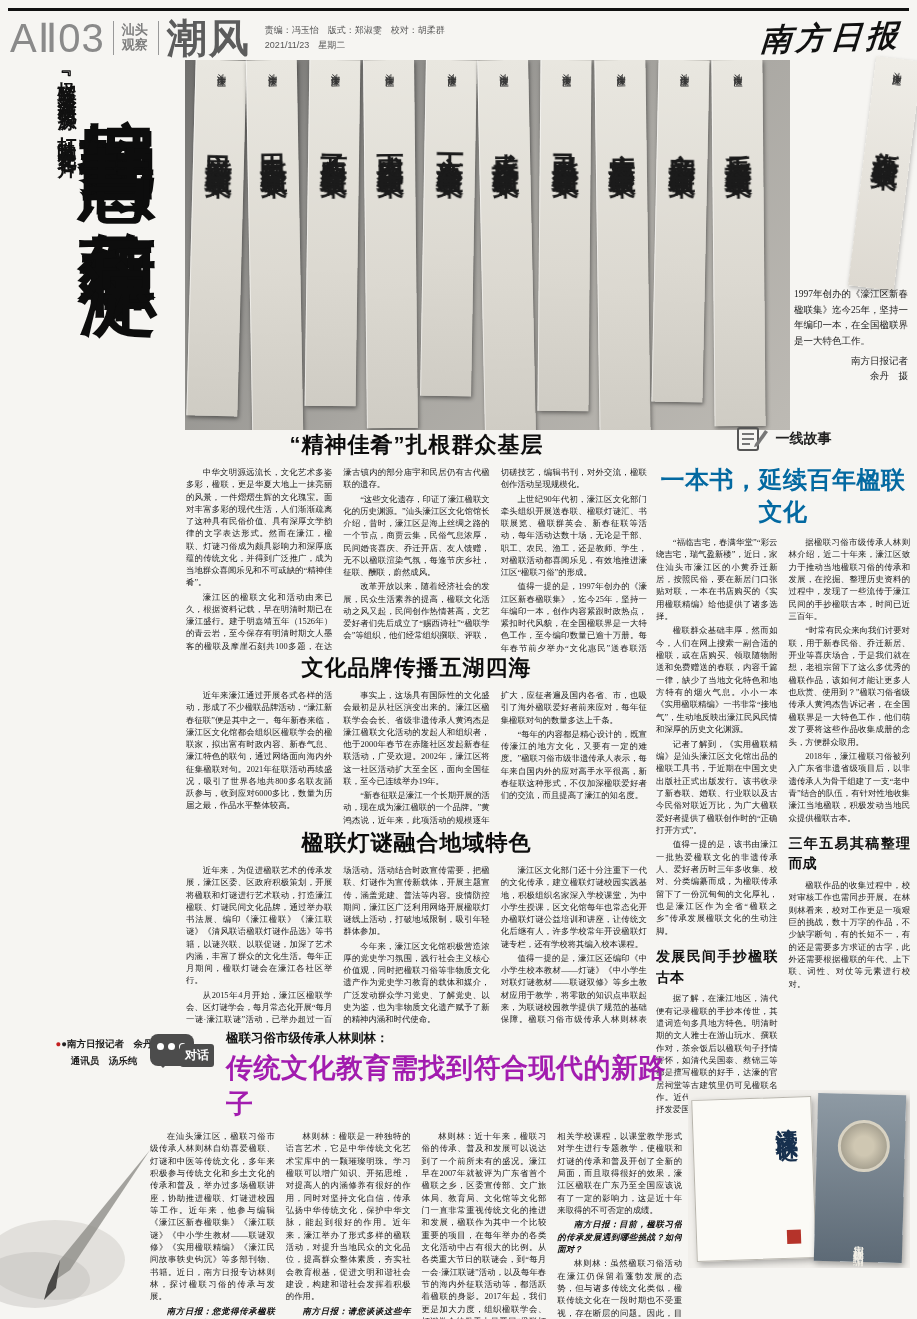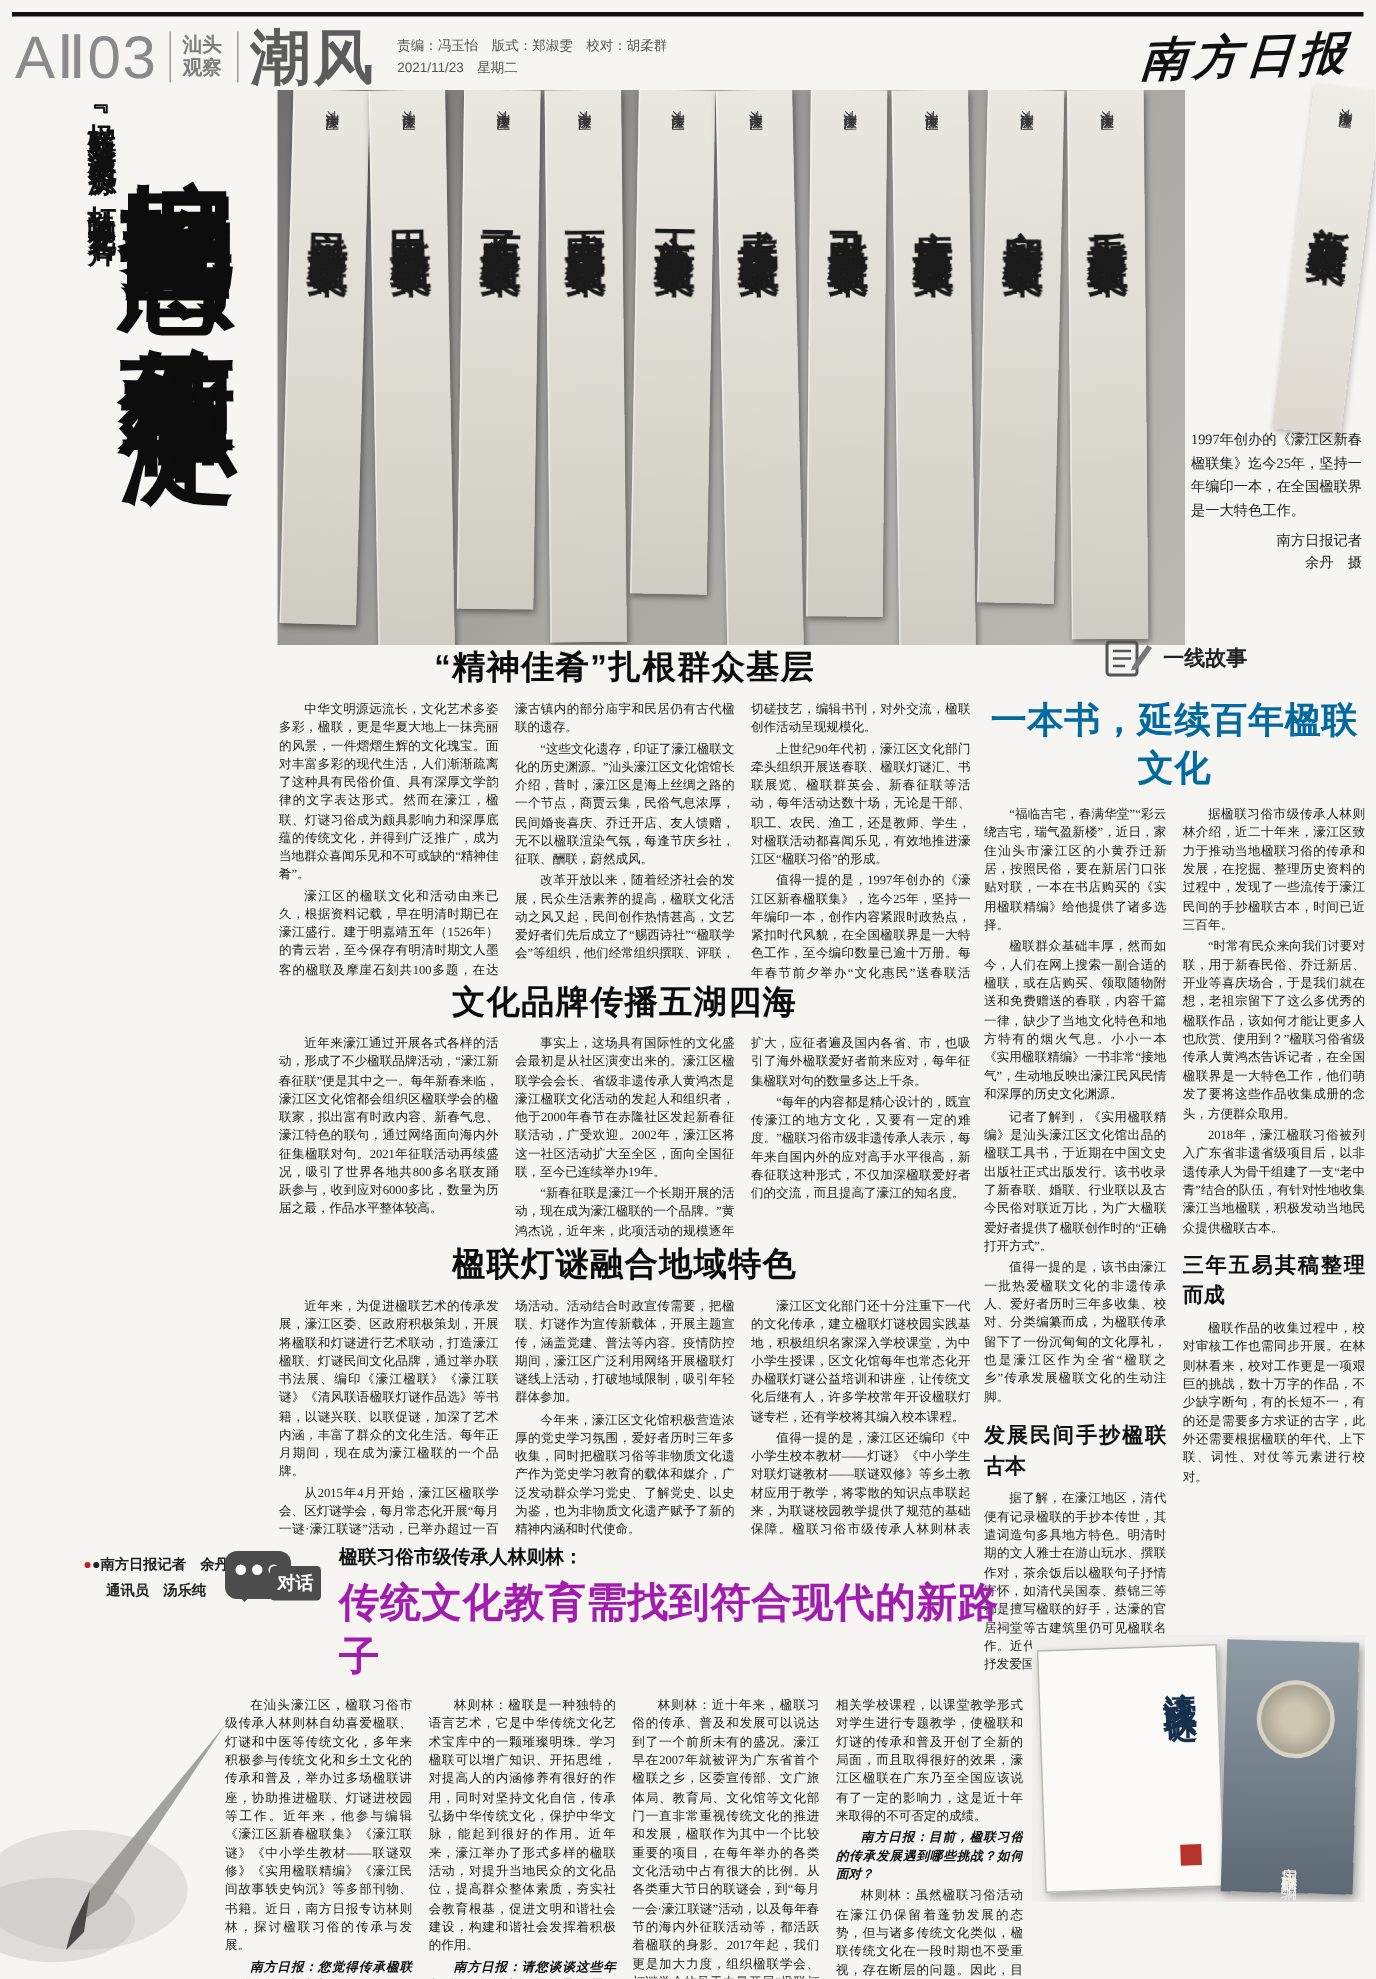--- a/index.html
+++ b/index.html
@@ -193,23 +193,23 @@
   <div class="art-body">
       <p>近年来濠江通过开展各式各样的活动，形成了不少楹联品牌活动，“濠江新春征联”便是其中之一。每年新春来临，濠江区文化馆都会组织区楹联学会的楹联家，拟出富有时政内容、新春气息、濠江特色的联句，通过网络面向海内外征集楹联对句。2021年征联活动再续盛况，吸引了世界各地共800多名联友踊跃参与，收到应对6000多比，数量为历届之最，作品水平整体较高。</p>
       <p>事实上，这场具有国际性的文化盛会最初是从社区演变出来的。濠江区楹联学会会长、省级非遗传承人黄鸿杰是濠江楹联文化活动的发起人和组织者，他于2000年春节在赤隆社区发起新春征联活动，广受欢迎。2002年，濠江区将这一社区活动扩大至全区，面向全国征联，至今已连续举办19年。</p>
       <p>“新春征联是濠江一个长期开展的活动，现在成为濠江楹联的一个品牌。”黄鸿杰说，近年来，此项活动的规模逐年扩大，应征者遍及国内各省、市，也吸引了海外楹联爱好者前来应对，每年征集楹联对句的数量多达上千条。</p>
       <p>“每年的内容都是精心设计的，既宣传濠江的地方文化，又要有一定的难度。”楹联习俗市级非遗传承人表示，每年来自国内外的应对高手水平很高，新春征联这种形式，不仅加深楹联爱好者们的交流，而且提高了濠江的知名度。</p>
     </div>
 </div>
 <div class="sec3">
   <div class="art-head">楹联灯谜融合地域特色</div>
   <div class="art-body">
-      <p>近年来，为促进楹联艺术的传承发展，濠江区委、区政府积极策划，开展将楹联和灯谜进行艺术联动，打造濠江楹联、灯谜民间文化品牌，通过举办联书法展、编印《濠江楹联》《濠江联谜》《清风联语楹联灯谜作品选》等书籍，以谜兴联、以联促谜，加深了艺术内涵，丰富了群众的文化生活。每年正月期间，现在成为濠江楹联的一个品牌。</p>
+      <p>近年来，为促进楹联艺术的传承发展，濠江区委、区政府积极策划，开展将楹联和灯谜进行艺术联动，打造濠江楹联、灯谜民间文化品牌，通过举办联书法展、编印《濠江楹联》《濠江联谜》《清风联语楹联灯谜作品选》等书籍，以谜兴联、以联促谜，加深了艺术内涵，丰富了群众的文化生活。每年正月期间，楹联灯谜会在濠江各社区举行。</p>
       <p>从2015年4月开始，濠江区楹联学会、区灯谜学会，每月常态化开展“每月一谜·濠江联谜”活动，已举办超过一百场活动。活动结合时政宣传需要，把楹联、灯谜作为宣传新载体，开展主题宣传，涵盖党建、普法等内容。疫情防控期间，濠江区广泛利用网络开展楹联灯谜线上活动，打破地域限制，吸引年轻群体参加。</p>
-      <p>今年来，濠江区文化馆积极营造浓厚的党史学习氛围，爱好者历时三年多收集，同时把楹联习俗等非物质文化遗产作为党史学习教育的载体和媒介，广泛发动群众学习党史、了解党史、以史为鉴，也为非物质文化遗产赋予了新的精神内涵和时代使命。</p>
+      <p>今年来，濠江区文化馆积极营造浓厚的党史学习氛围，践行社会主义核心价值观，同时把楹联习俗等非物质文化遗产作为党史学习教育的载体和媒介，广泛发动群众学习党史、了解党史、以史为鉴，也为非物质文化遗产赋予了新的精神内涵和时代使命。</p>
       <p>濠江区文化部门还十分注重下一代的文化传承，建立楹联灯谜校园实践基地，积极组织名家深入学校课堂，为中小学生授课，区文化馆每年也常态化开办楹联灯谜公益培训和讲座，让传统文化后继有人，许多学校常年开设楹联灯谜专栏，还有学校将其编入校本课程。</p>
       <p>值得一提的是，濠江区还编印《中小学生校本教材——灯谜》《中小学生对联灯谜教材——联谜双修》等乡土教材应用于教学，将零散的知识点串联起来，为联谜校园教学提供了规范的基础保障。楹联习俗市级传承人林则林表示，经过长时间教学与实践，他们认为将楹联和灯谜结合起来教学可以相辅相成，更快提升学生的综合素质，增强青少年一代对传统文化的认同感。</p>
     </div>
 </div>
 
 <div class="sidebar">
   <div class="story-tag">
     <svg width="34" height="26" viewBox="0 0 34 26">
       <rect x="3" y="2" width="20" height="22" rx="2" fill="none" stroke="#555" stroke-width="2"></rect>
       <line x1="7" y1="8" x2="19" y2="8" stroke="#555" stroke-width="1.6"></line>

